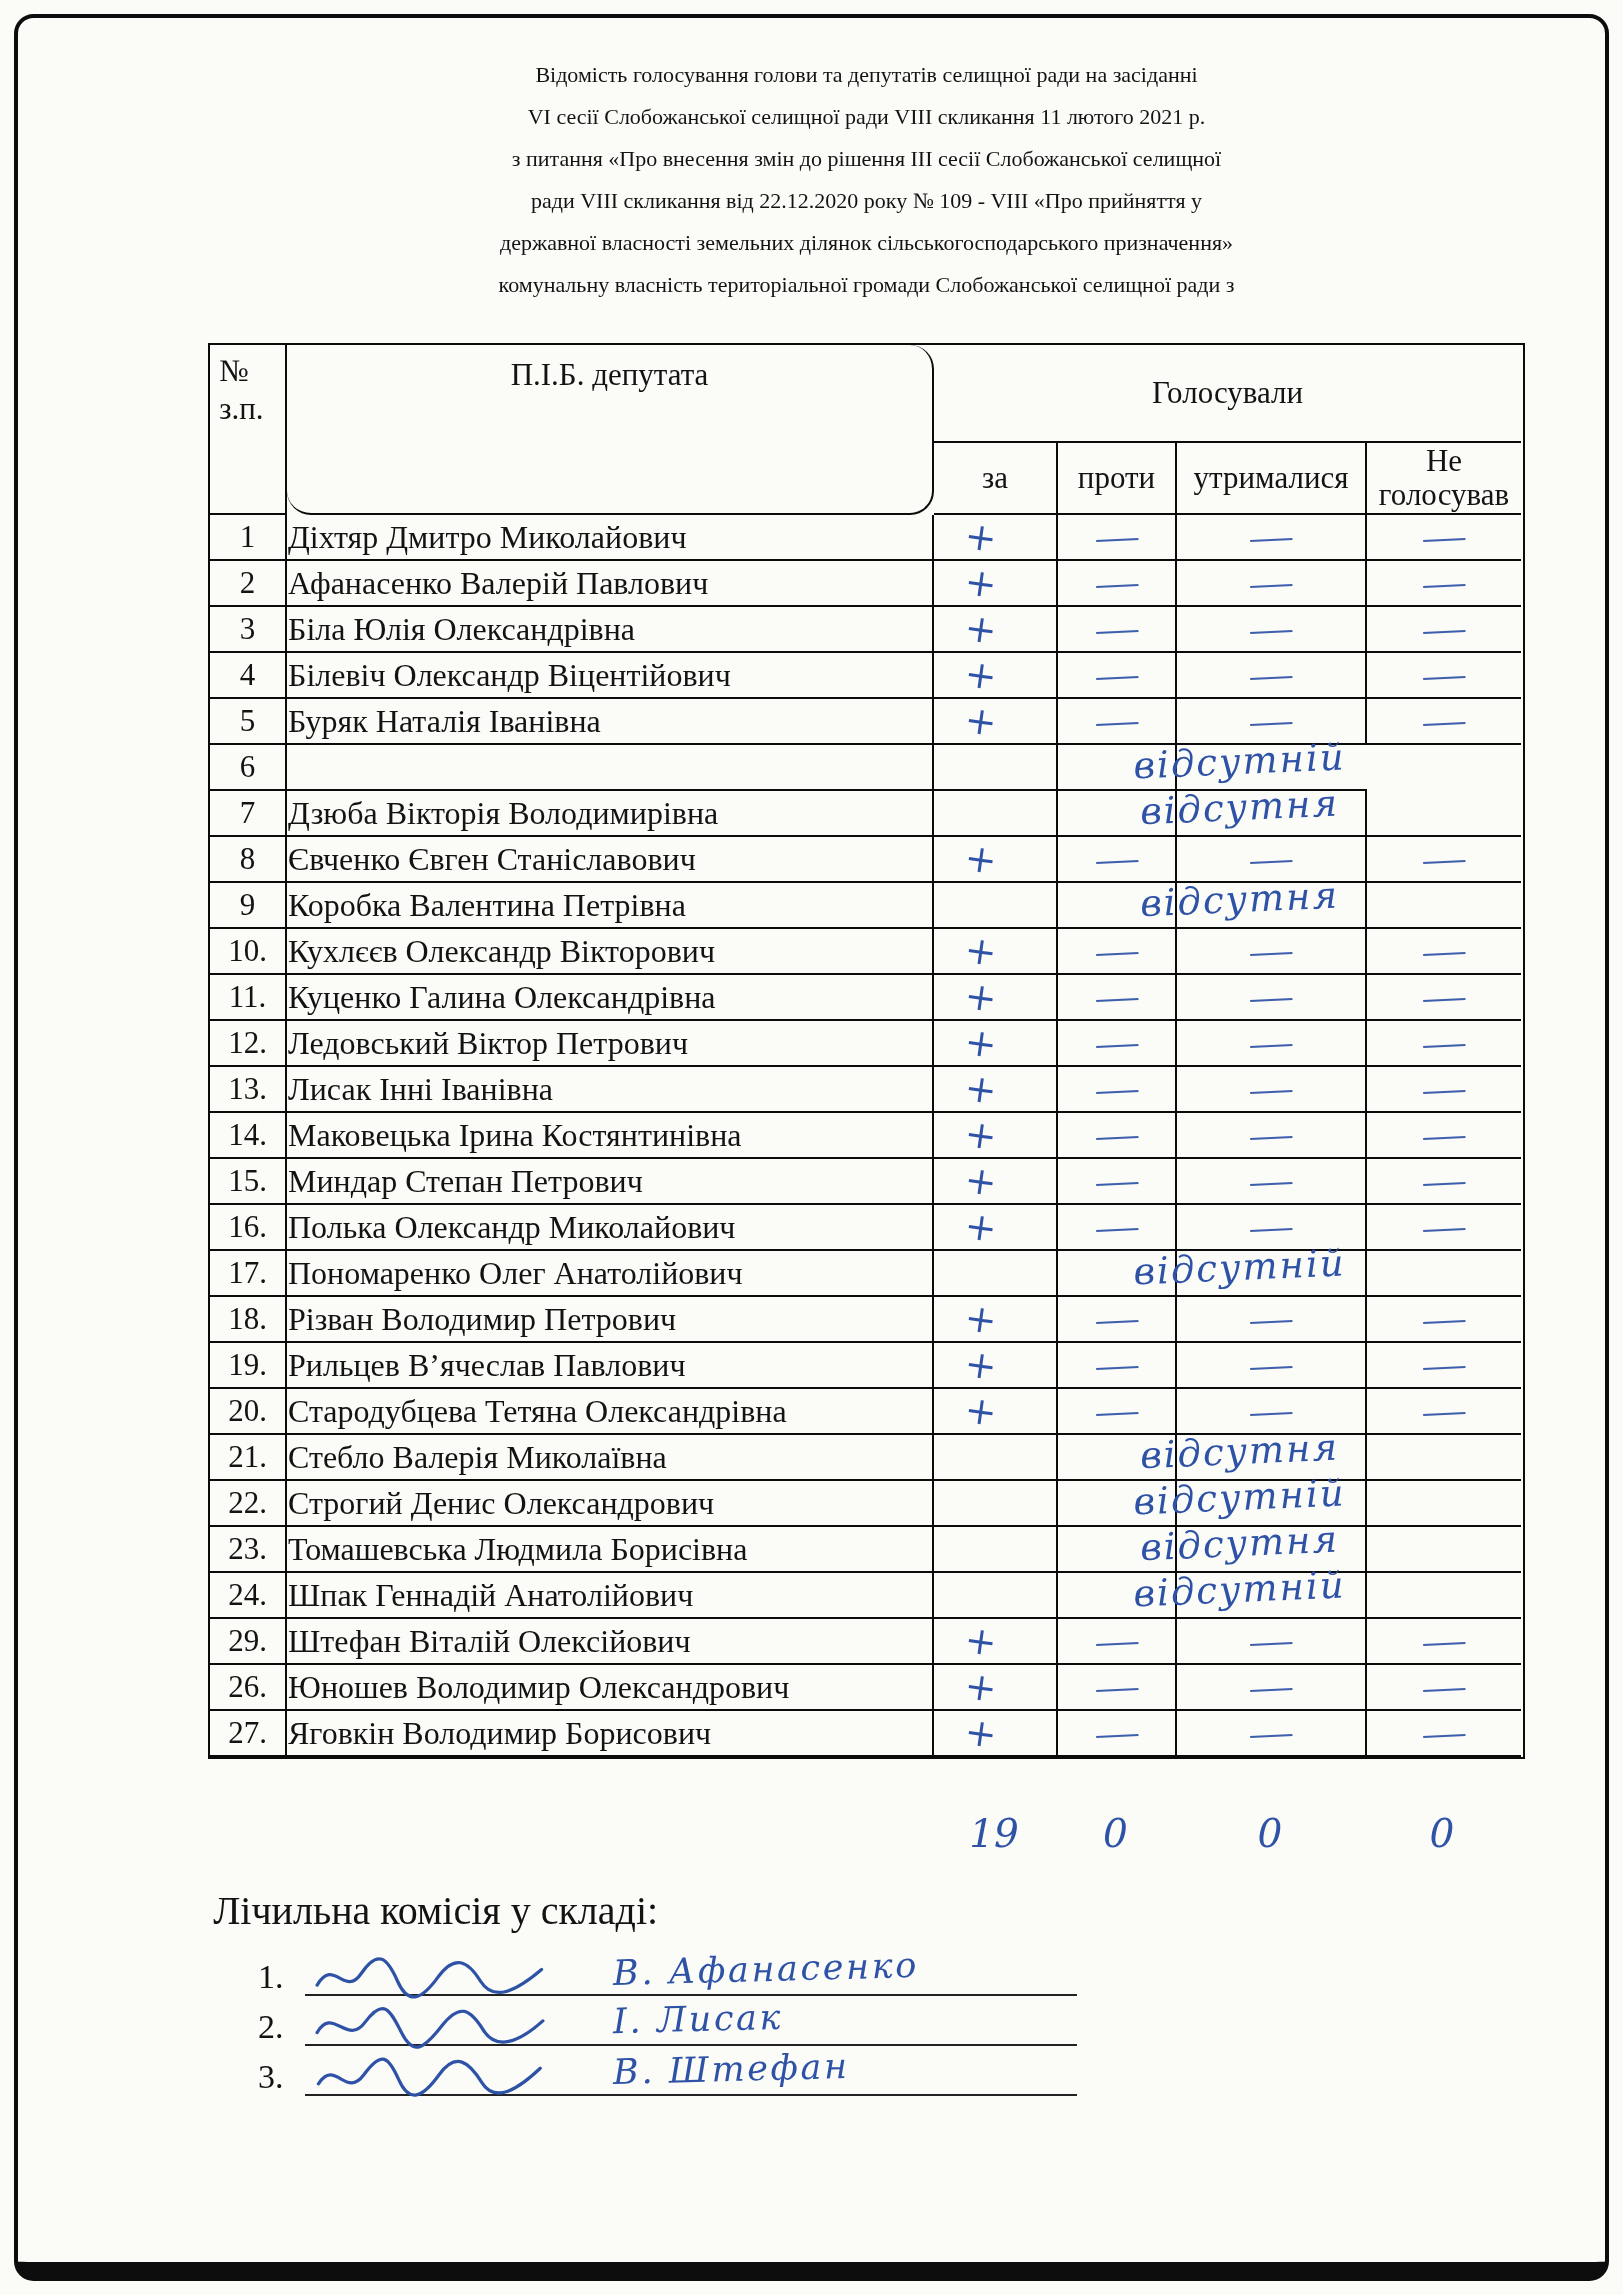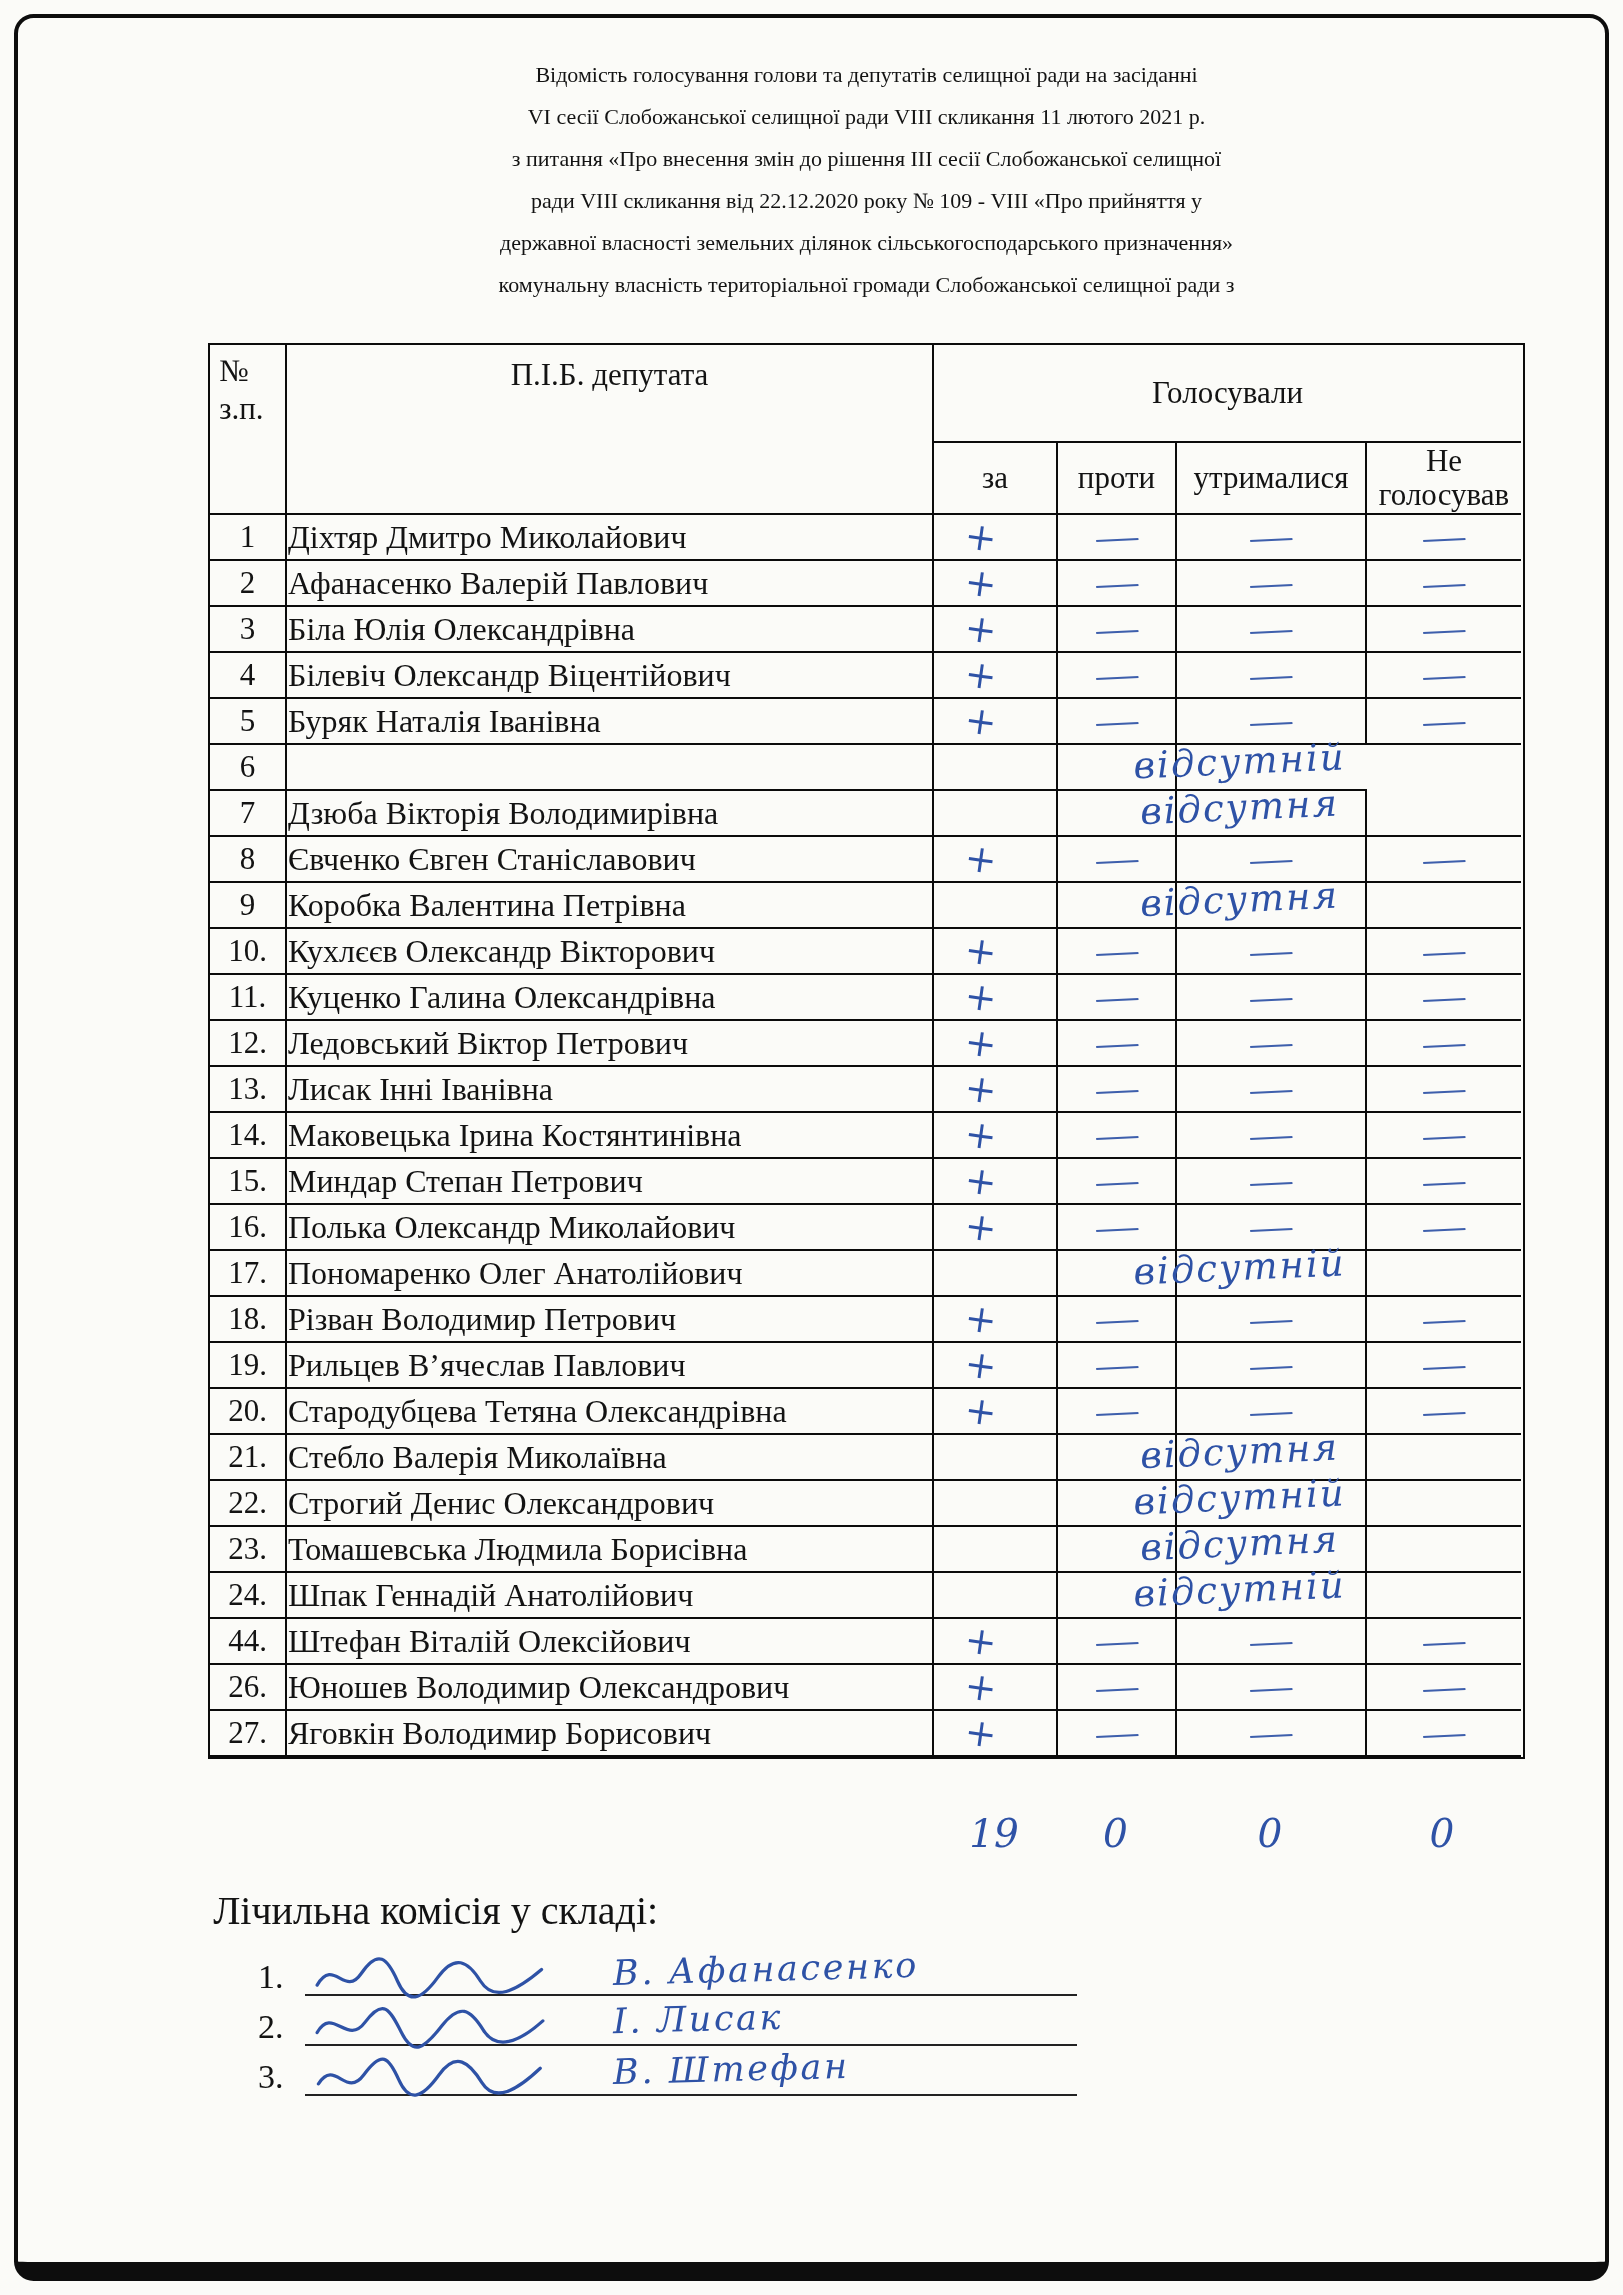--- a/index.html
+++ b/index.html
@@ -36,21 +36,21 @@
   .grid{display:grid;grid-template-columns:77px 647px 124px 119px 190px 154px;}
   .thead{grid-template-rows:98px 72px;}
   .cell{
     border-right:2px solid var(--line);
     border-bottom:2px solid var(--line);
     box-sizing:border-box;
     font-size:31px;
   }
   .cell.last{border-right:none;}
   .h-num{grid-row:1/3;grid-column:1;padding:6.5px 0 0 9.2px;line-height:38px;}
-  .h-name{grid-row:1/3;grid-column:2;text-align:center;padding-top:11.8px;}
+  .h-name{grid-row:1/3;grid-column:2;text-align:center;padding-top:11.8px;border-radius:24px;}
   .h-voted{grid-row:1;grid-column:3/7;display:flex;align-items:center;justify-content:center;}
   .h-sub{grid-row:2;display:flex;align-items:center;justify-content:center;text-align:center;line-height:34px;}
 
   .row{height:46px;position:relative;}
   .row .cell{display:flex;align-items:center;}
   .cell-num{justify-content:center;font-size:31px;}
   .cell-name{padding-left:1px;font-size:32px;white-space:nowrap;}
   .cell-vote{justify-content:center;}
   .cell-vote.za{justify-content:flex-start;padding-left:31px;}
 
@@ -560,21 +560,21 @@
     <div class="cell cell-vote">
               <span class="mark mark-dash"></span>
             </div>
     <div class="cell cell-vote last">
               <span class="mark mark-dash"></span>
             </div>
     <div class="absent-note show">відсутній</div>
   </div>
 
   <div class="grid row">
-    <div class="cell cell-num">44.</div>
+    <div class="cell cell-num">29.</div>
     <div class="cell cell-name">Штефан Віталій Олексійович</div>
     <div class="cell cell-vote za">
               <span class="mark mark-plus">+</span>
             </div>
     <div class="cell cell-vote">
               <span class="mark mark-dash">—</span>
             </div>
     <div class="cell cell-vote">
               <span class="mark mark-dash">—</span>
             </div>

